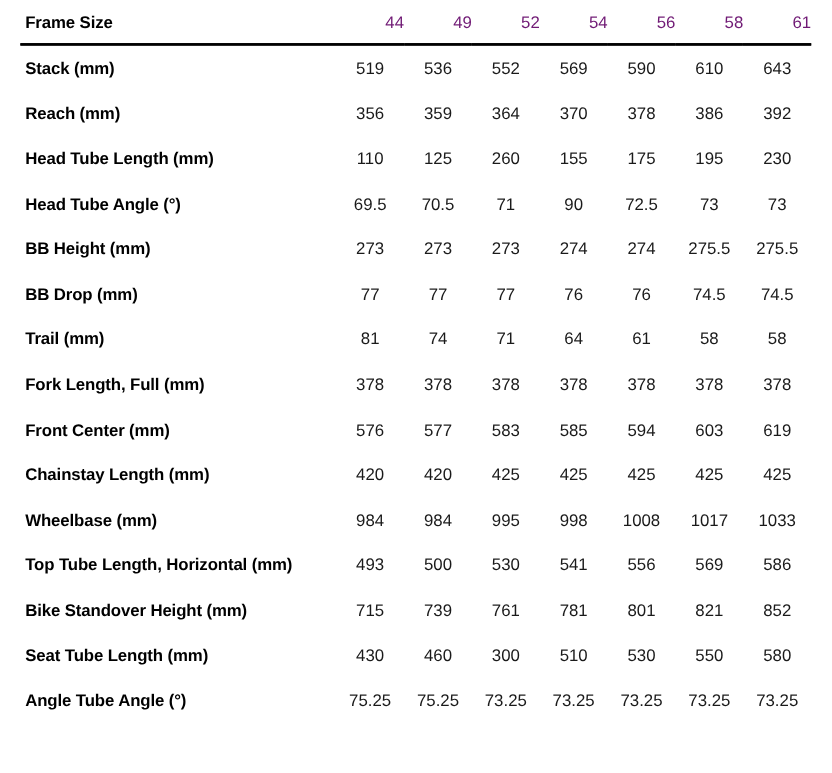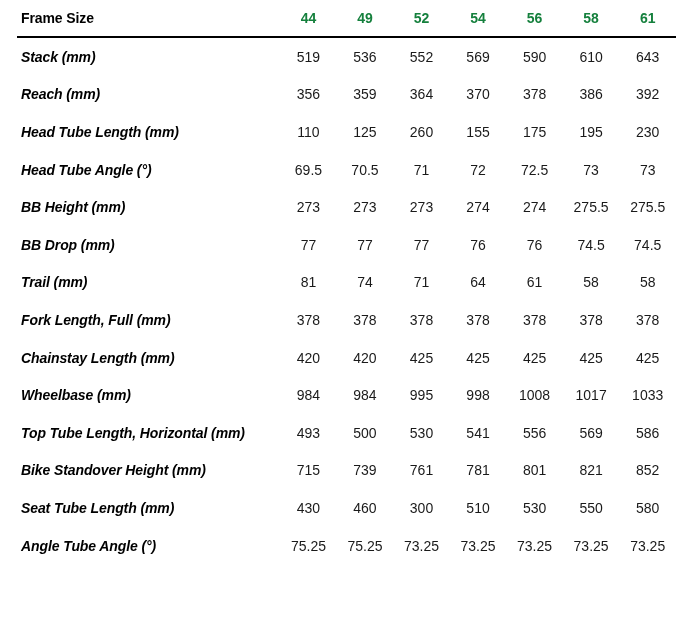--- a/index.html
+++ b/index.html
@@ -54,24 +54,24 @@
   th.header-label {
     text-align: left;
     font-weight: bold;
     font-size: 14px;
     color: #000000;
     padding-left: 4px;
     letter-spacing: -0.1px;
   }
 
   th.header-size {
-    text-align: center;
-    font-weight: bold;
-    font-size: 14px;
-    color: #15803d;
+    text-align: right;
+    font-weight: normal;
+    font-size: 14px;
+    color: #701a75;
   }
 
   tbody tr.data-row {
     height: 37.6px;
   }
 
   tbody td {
     padding: 0;
     border: none;
     vertical-align: middle;
@@ -79,21 +79,20 @@
   }
 
   td.row-label {
     text-align: left;
     font-weight: bold;
     font-size: 14px;
     color: #000000;
     padding-left: 4px;
     white-space: nowrap;
     letter-spacing: -0.1px;
-    font-style: italic;
   }
 
   td.row-value {
     text-align: center;
     font-weight: normal;
     font-size: 14px;
     color: #1a1a1a;
     white-space: nowrap;
   }
 </style>
@@ -153,21 +152,21 @@
           <td class="row-value">155</td>
           <td class="row-value">175</td>
           <td class="row-value">195</td>
           <td class="row-value">230</td>
         </tr>
         <tr class="data-row">
           <td class="row-label">Head Tube Angle (°)</td>
           <td class="row-value">69.5</td>
           <td class="row-value">70.5</td>
           <td class="row-value">71</td>
-          <td class="row-value">72</td>
+          <td class="row-value">90</td>
           <td class="row-value">72.5</td>
           <td class="row-value">73</td>
           <td class="row-value">73</td>
         </tr>
         <tr class="data-row">
           <td class="row-label">BB Height (mm)</td>
           <td class="row-value">273</td>
           <td class="row-value">273</td>
           <td class="row-value">273</td>
           <td class="row-value">274</td>
@@ -199,20 +198,30 @@
           <td class="row-label">Fork Length, Full (mm)</td>
           <td class="row-value">378</td>
           <td class="row-value">378</td>
           <td class="row-value">378</td>
           <td class="row-value">378</td>
           <td class="row-value">378</td>
           <td class="row-value">378</td>
           <td class="row-value">378</td>
         </tr>
         <tr class="data-row">
+          <td class="row-label">Front Center (mm)</td>
+          <td class="row-value">576</td>
+          <td class="row-value">577</td>
+          <td class="row-value">583</td>
+          <td class="row-value">585</td>
+          <td class="row-value">594</td>
+          <td class="row-value">603</td>
+          <td class="row-value">619</td>
+        </tr>
+        <tr class="data-row">
           <td class="row-label">Chainstay Length (mm)</td>
           <td class="row-value">420</td>
           <td class="row-value">420</td>
           <td class="row-value">425</td>
           <td class="row-value">425</td>
           <td class="row-value">425</td>
           <td class="row-value">425</td>
           <td class="row-value">425</td>
         </tr>
         <tr class="data-row">

